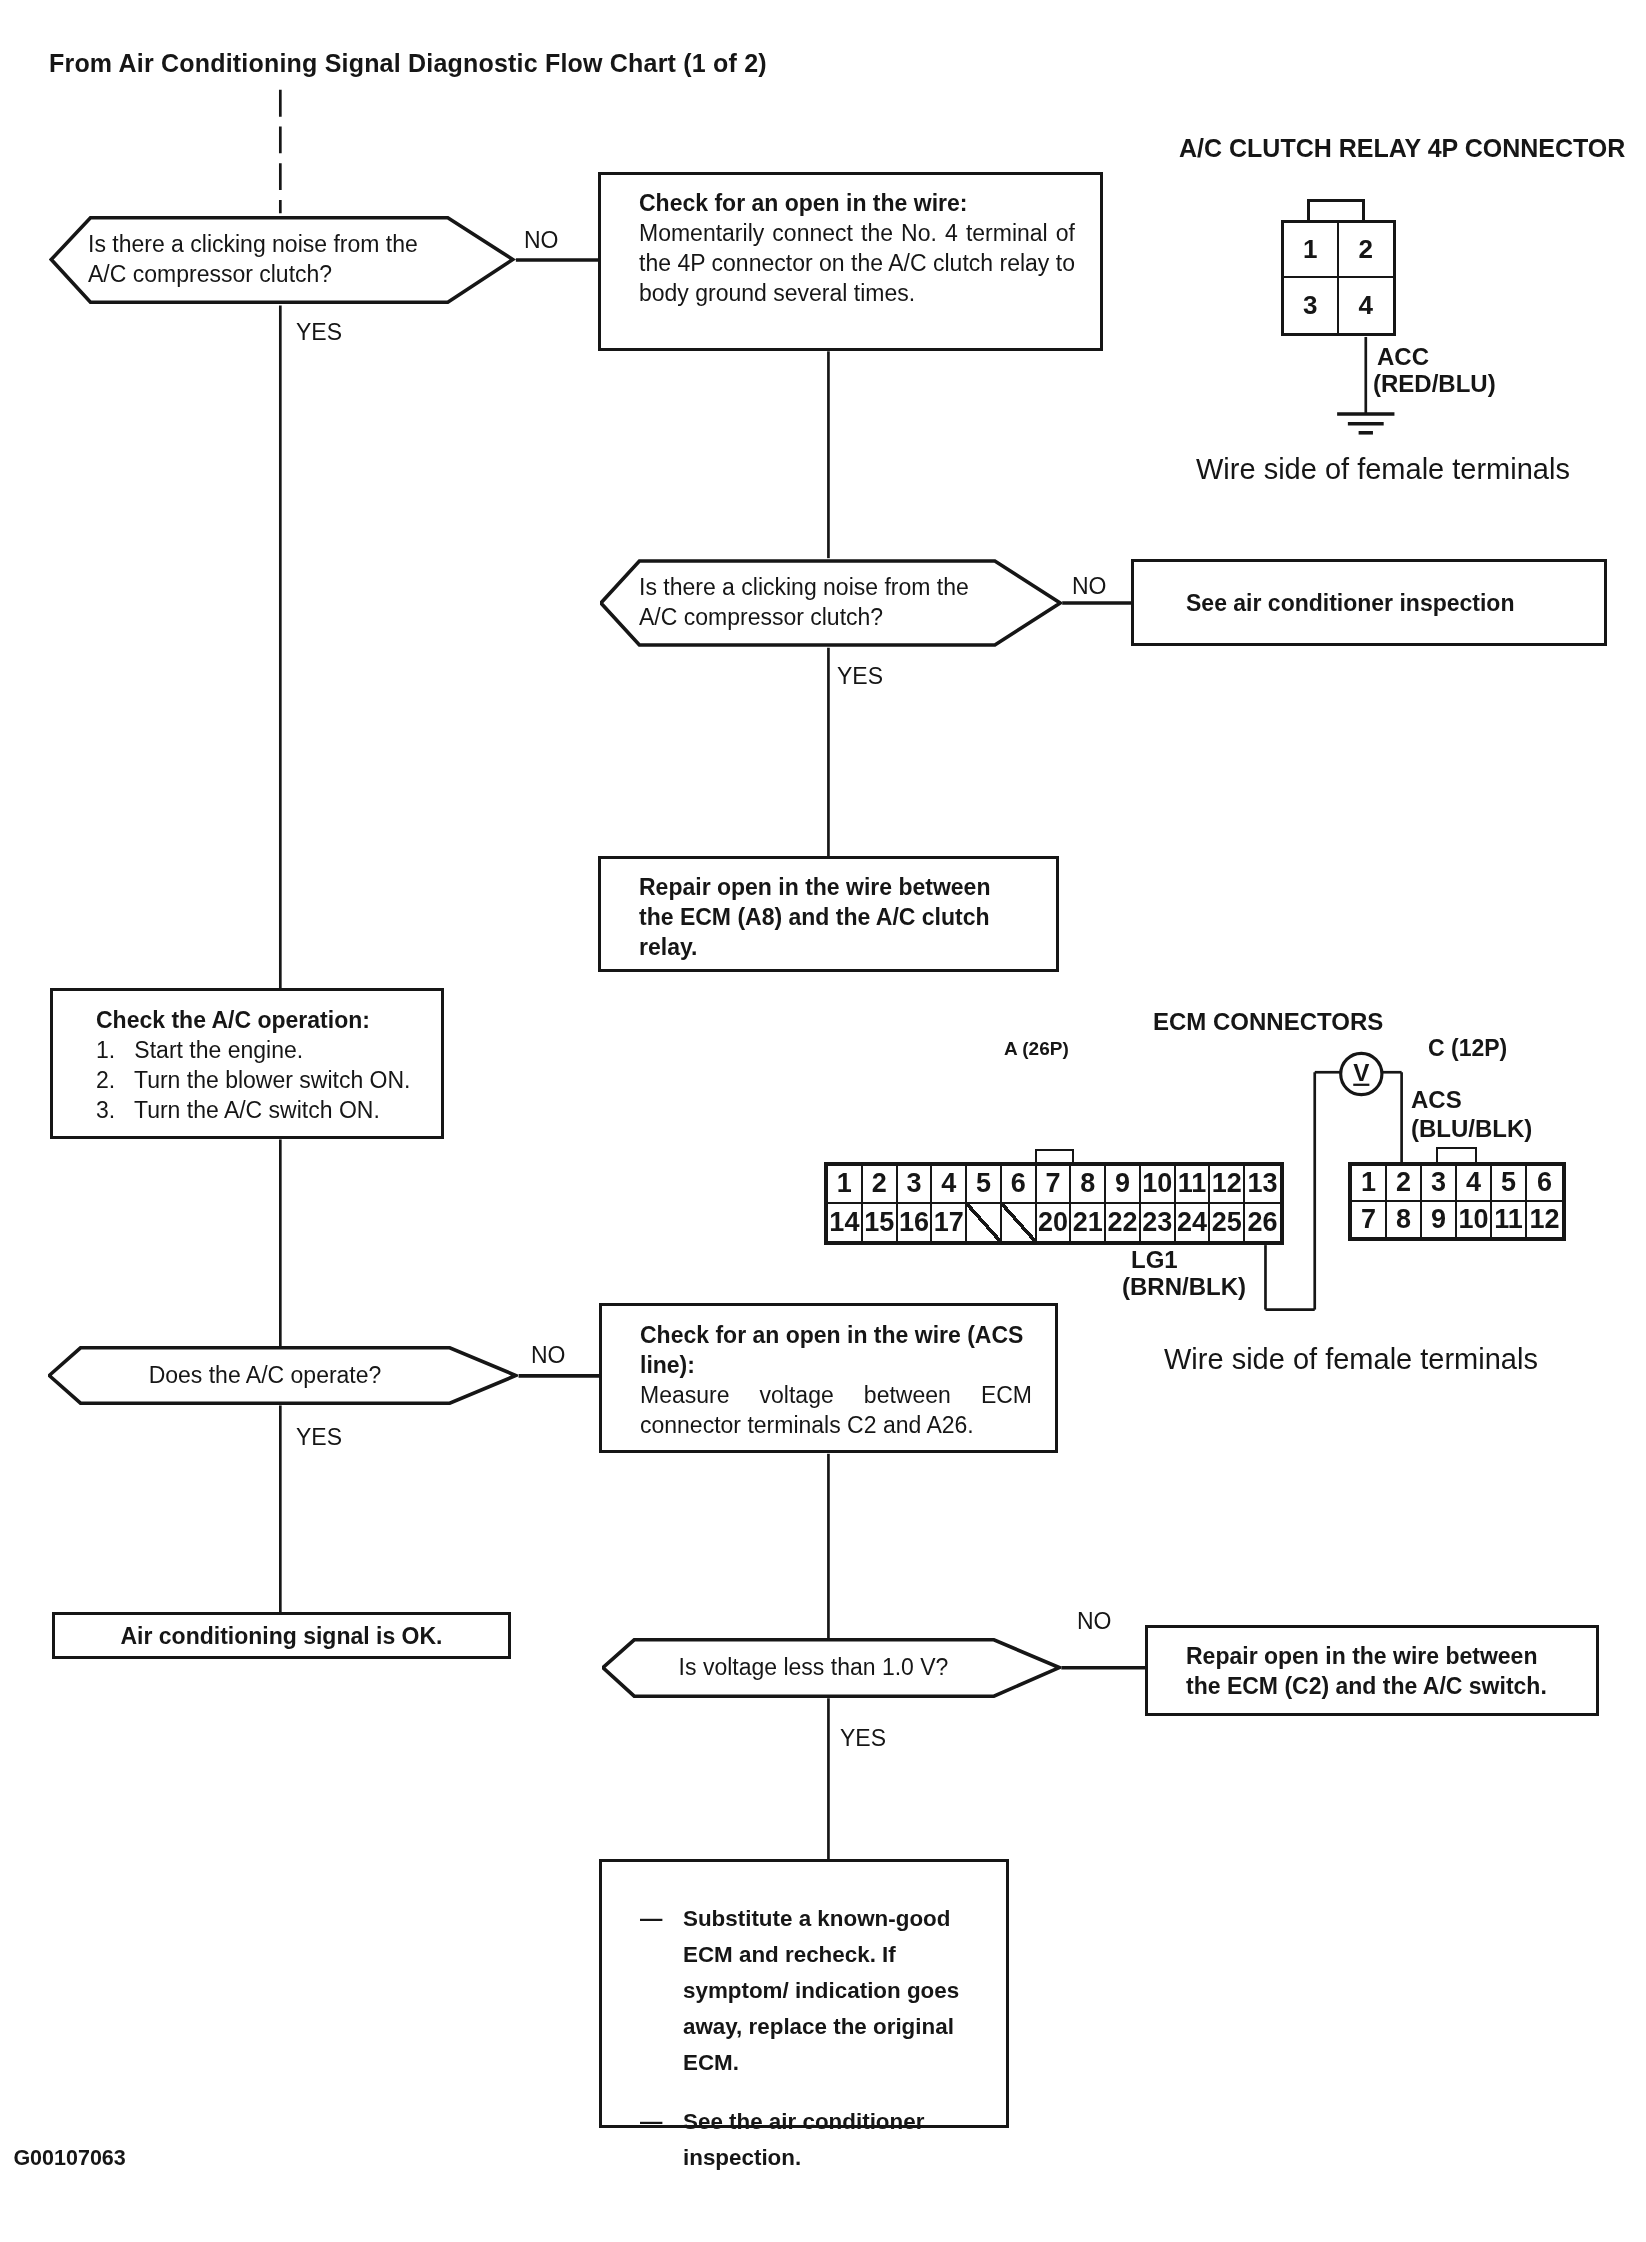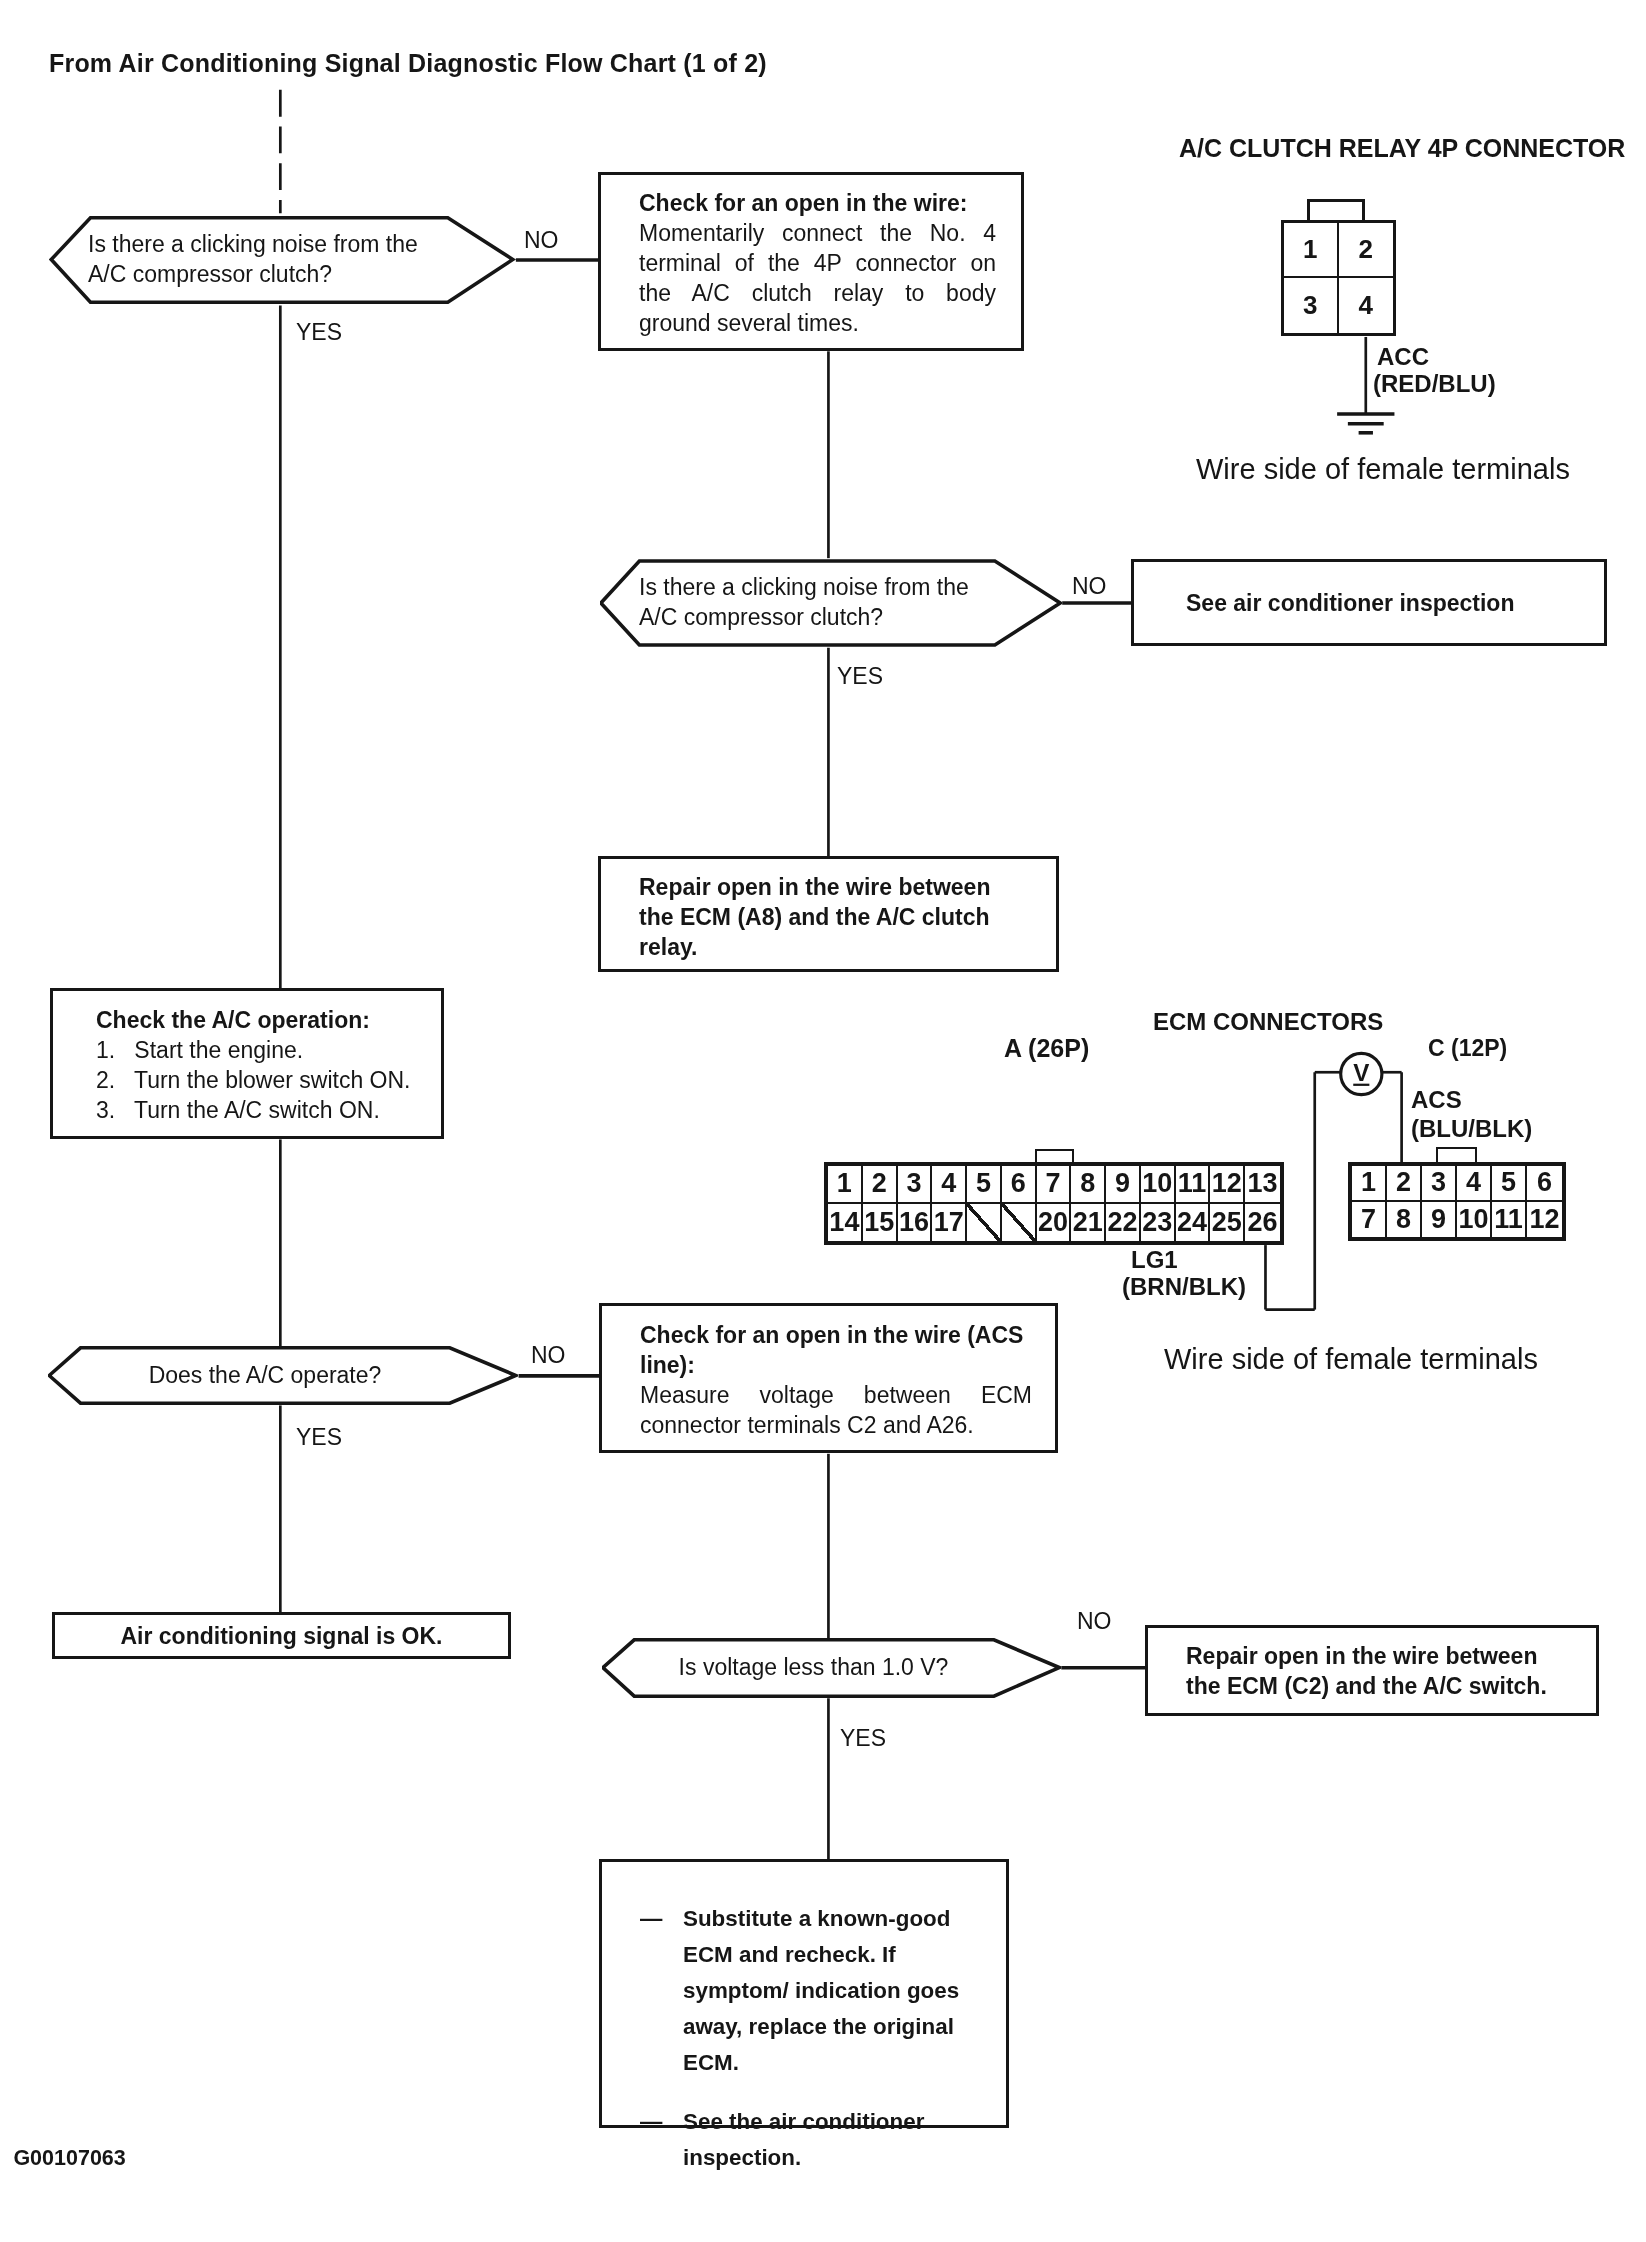--- a/index.html
+++ b/index.html
@@ -121,21 +121,21 @@
 
   <div class="decision" style="left:49px; top:215px; width:467px; height:90px;">
     <svg width="467" height="90" viewBox="0 0 521 101">
       <polygon points="1,50 45,3 446,3 519,50 446,98 45,98" fill="#fff" stroke="#161616" stroke-width="4"></polygon>
     </svg>
     <div class="q" style="left:39px; width:358px;">Is there a clicking noise from the A/C compressor clutch?</div>
   </div>
   <div class="branch-label" style="left:524px; top:227px;">NO</div>
   <div class="branch-label" style="left:296px; top:319px;">YES</div>
 
-  <div class="box pad" style="left:598px; top:172px; width:426px; height:179px;">
+  <div class="box pad" style="left:598px; top:172px; width:505px; height:179px;">
     <div class="ttl">Check for an open in the wire:</div>
     <p>Momentarily connect the No. 4 terminal of the 4P connector on the A/C clutch relay to body ground several times.</p>
   </div>
 
   <div class="decision" style="left:600px; top:558px; width:462px; height:90px;">
     <svg width="462" height="90" viewBox="0 0 516 100">
       <polygon points="1,50 44,3 441,3 514,50 441,97 44,97" fill="#fff" stroke="#161616" stroke-width="4"></polygon>
     </svg>
     <div class="q" style="left:39px; width:358px;">Is there a clicking noise from the A/C compressor clutch?</div>
   </div>
@@ -214,21 +214,21 @@
     <div>1</div>
     <div>2</div>
     <div>3</div>
     <div>4</div>
   </div>
   <div class="conn-label" style="left:1377px; top:342px;">ACC</div>
   <div class="conn-label" style="left:1373px; top:369px;">(RED/BLU)</div>
   <div class="caption" style="left:1196px; top:453px;">Wire side of female terminals</div>
 
   <div class="conn-label" style="left:1153px; top:1007px;">ECM CONNECTORS</div>
-  <div class="conn-label" style="left:1004px; top:1034px; font-size:25px;">A (26P)</div>
+  <div class="conn-label" style="left:1004px; top:1034px; font-size:19px;">A (26P)</div>
   <div class="conn-label" style="left:1428px; top:1034px; font-size:23px;">C (12P)</div>
   <div class="conn-label" style="left:1411px; top:1085px;">ACS</div>
   <div class="conn-label" style="left:1411px; top:1114px;">(BLU/BLK)</div>
 
   <div class="tab" style="left:1035px; top:1149px; width:39px; height:15px; border-width:2.7px;"></div>
   <div class="pin-grid grid-a">
     <div>1</div>
     <div>2</div>
     <div>3</div>
     <div>4</div>

